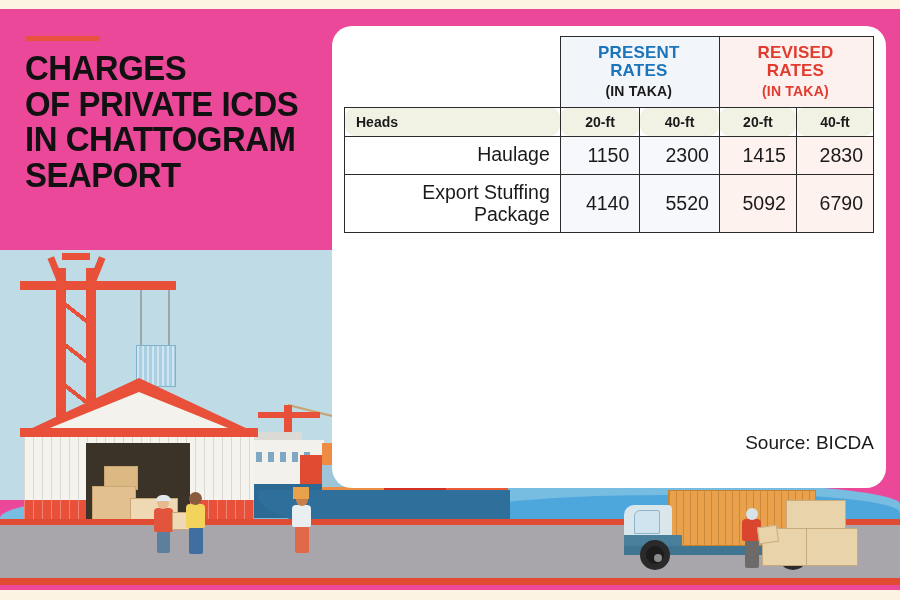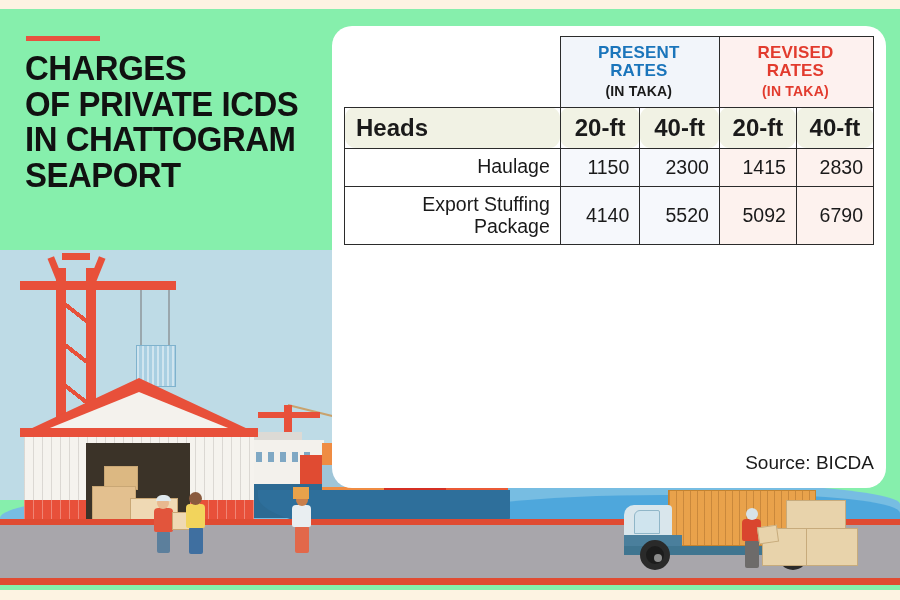--- a/index.html
+++ b/index.html
@@ -8,21 +8,21 @@
     width: 900px;
     height: 600px;
     overflow: hidden;
     font-family: "Liberation Sans", sans-serif;
   }
 
   #infographic {
     position: relative;
     width: 900px;
     height: 600px;
-    background: #86efac;
+    background: #ec4899;
     overflow: hidden;
     padding-left: 16px;
   }
 
   
   .top-strip {
     position: absolute; top: 0; left: 0;
     width: 900px; height: 9px;
     background: #fdf3e2;
     z-index: 40;
@@ -403,37 +403,37 @@
   }
   .grp-present { background: #f2f5fa; color: #1b75bb; }
   .grp-present .sub { color: #1a1a1a; }
   .grp-revised { background: #fdf1ef; color: #e23b2e; }
   .grp-revised .sub { color: #e23b2e; }
 
   
   .sub-row td {
     background: #f1f2e4;
     font-weight: bold;
-    font-size: 24px;
+    font-size: 14px;
     padding: 6px 10px;
     border-radius: 11px;
   }
   .sub-row .head-label { text-align: left; padding-left: 11px; }
   .sub-row .ft { text-align: center; }
 
   
   .tbl tbody td { font-size: 19.5px; padding: 7px 10px; }
   .rowlabel { text-align: right; padding-left: 11px !important; line-height: 1.12; background: #ffffff; }
   .num { text-align: right; }
   .num-p { background: #f6f8fc; }
   .num-r { background: #fdf2ee; }
 
   .source {
     position: absolute;
-    left: 344px; top: 452px;
+    left: 344px; top: 432px;
     width: 530px;
     text-align: right;
     font-size: 19px;
     color: #1a1a1a;
     z-index: 31;
   }
 </style>
 </head>
 <body>
 

